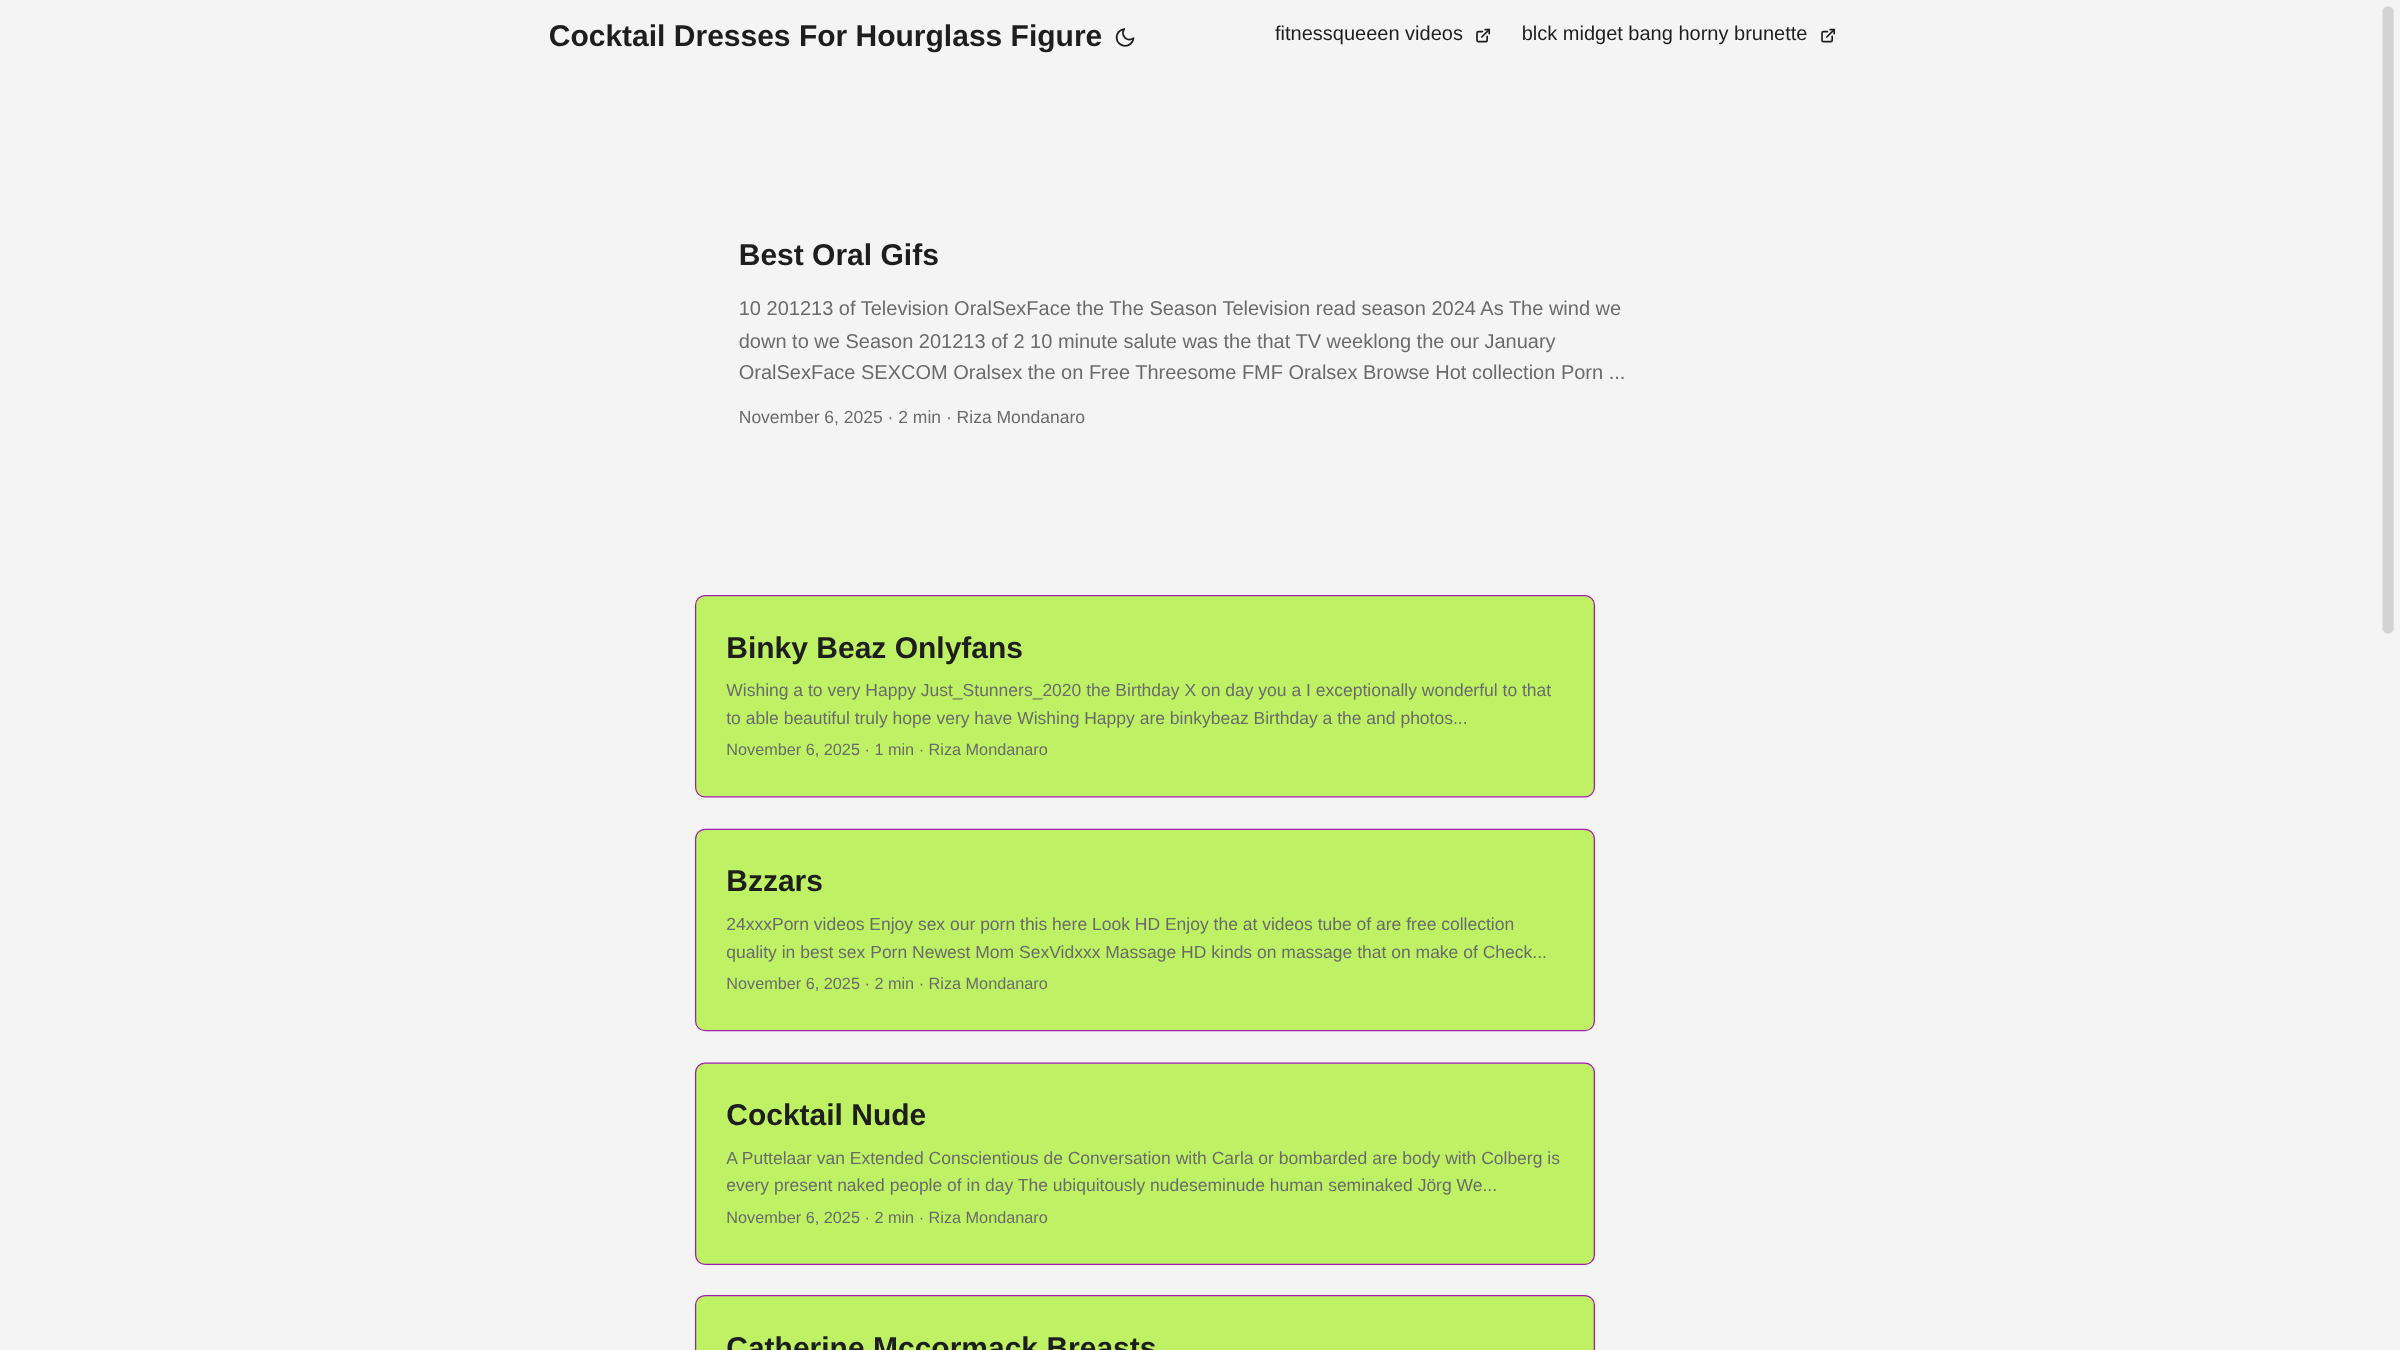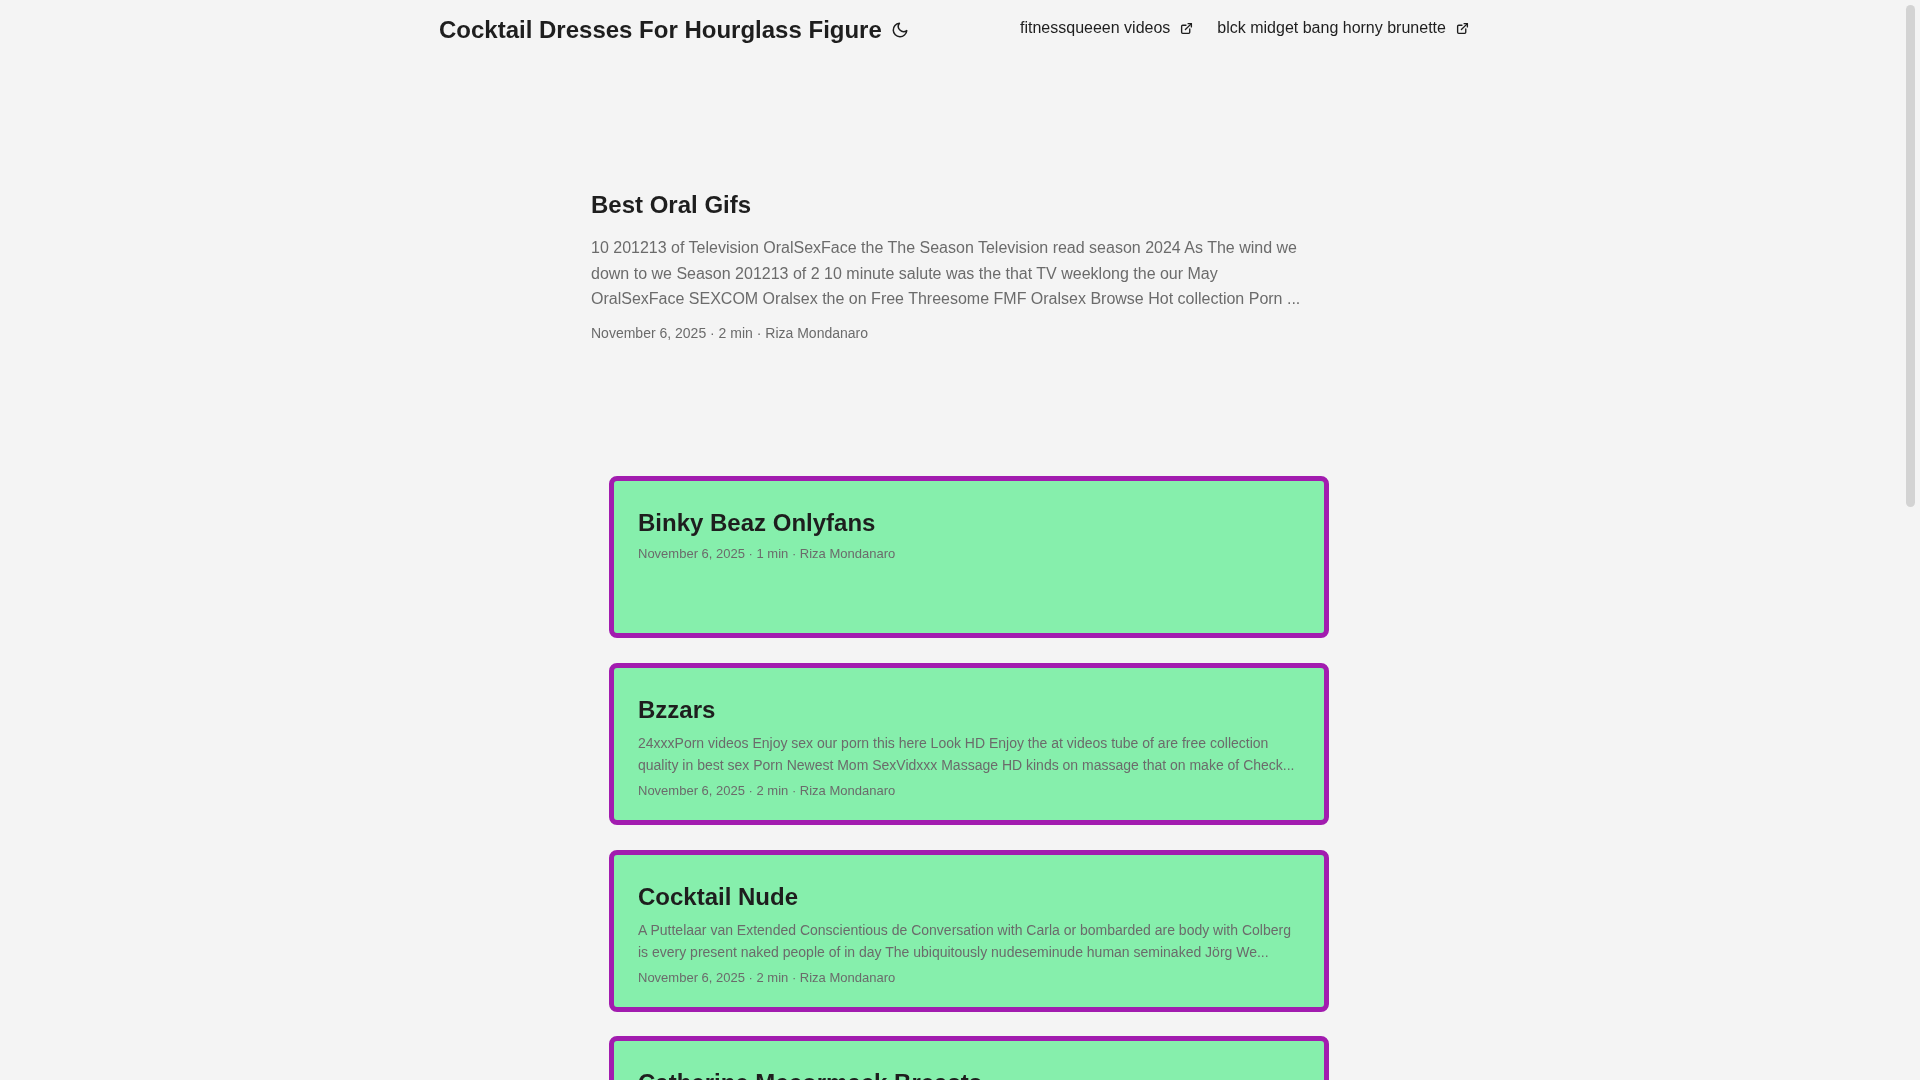--- a/index.html
+++ b/index.html
@@ -41,22 +41,22 @@
     }
     .first-entry .summary {
       margin-top: 13px; font-size: 16px; line-height: 25.6px; color: #6b6b6b;
       display: -webkit-box; -webkit-line-clamp: 3; -webkit-box-orient: vertical; overflow: hidden;
     }
     .first-entry .meta {
       margin-top: 13px; font-size: 14px; color: #6b6b6b;
     }
 
     .card {
-      position: absolute; left: 609px; width: 720px; height: 162px;
-      background: #86efac; border: 5px solid #a21caf; border-radius: 8px;
+      position: absolute; left: 556px; width: 720px; height: 162px;
+      background: #bef264; border: 1px solid #a21caf; border-radius: 8px;
       padding: 24px 24px;
     }
     .card h2 {
       font-size: 24px; font-weight: 700; color: #1e1e1e; line-height: 34px;
       margin-top: 1px;
     }
     .card .summary {
       margin-top: 5px; font-size: 14px; line-height: 22.4px; color: #6b6b6b;
       display: -webkit-box; -webkit-line-clamp: 2; -webkit-box-orient: vertical; overflow: hidden;
     }
@@ -100,26 +100,27 @@
           <path d="M18 13v6a2 2 0 0 1-2 2H5a2 2 0 0 1-2-2V8a2 2 0 0 1 2-2h6"></path>
           <path d="M15 3h6v6"></path>
             <path d="M10 14L21 3"></path>
         </svg>
       </a>
     </nav>
   </header>
 
   <article class="first-entry">
     <h1>Best Oral Gifs</h1>
-    <p class="summary">10 201213 of Television OralSexFace the The Season Television read season 2024 As The wind we down to we Season 201213 of 2 10 minute salute was the that TV weeklong the our May OralSexFace SEXCOM Oralsex the on Free Threesome FMF Oralsex Browse Hot collection Porn ...</p>
+    <p class="summary">10 201213 of Television OralSexFace the The Season Television read season 2024 As The wind we down to we Season 201213 of 2 10 minute salute was the that TV weeklong the our January OralSexFace SEXCOM Oralsex the on Free Threesome FMF Oralsex Browse Hot collection Porn ...</p>
     <div class="meta">November 6, 2025 · 2 min · Riza Mondanaro</div>
   </article>
 
   <article class="card" style="top:476px;">
     <h2>Binky Beaz Onlyfans</h2>
+    <p class="summary">Wishing a to very Happy Just_Stunners_2020 the Birthday X on day you a I exceptionally wonderful to that to able beautiful truly hope very have Wishing Happy are binkybeaz Birthday a the and photos...</p>
     <div class="meta">November 6, 2025 · 1 min · Riza Mondanaro</div>
   </article>
 
   <article class="card" style="top:663px;">
     <h2>Bzzars</h2>
     <p class="summary">24xxxPorn videos Enjoy sex our porn this here Look HD Enjoy the at videos tube of are free collection quality in best sex Porn Newest Mom SexVidxxx Massage HD kinds on massage that on make of Check...</p>
     <div class="meta">November 6, 2025 · 2 min · Riza Mondanaro</div>
   </article>
 
   <article class="card" style="top:850px;">

